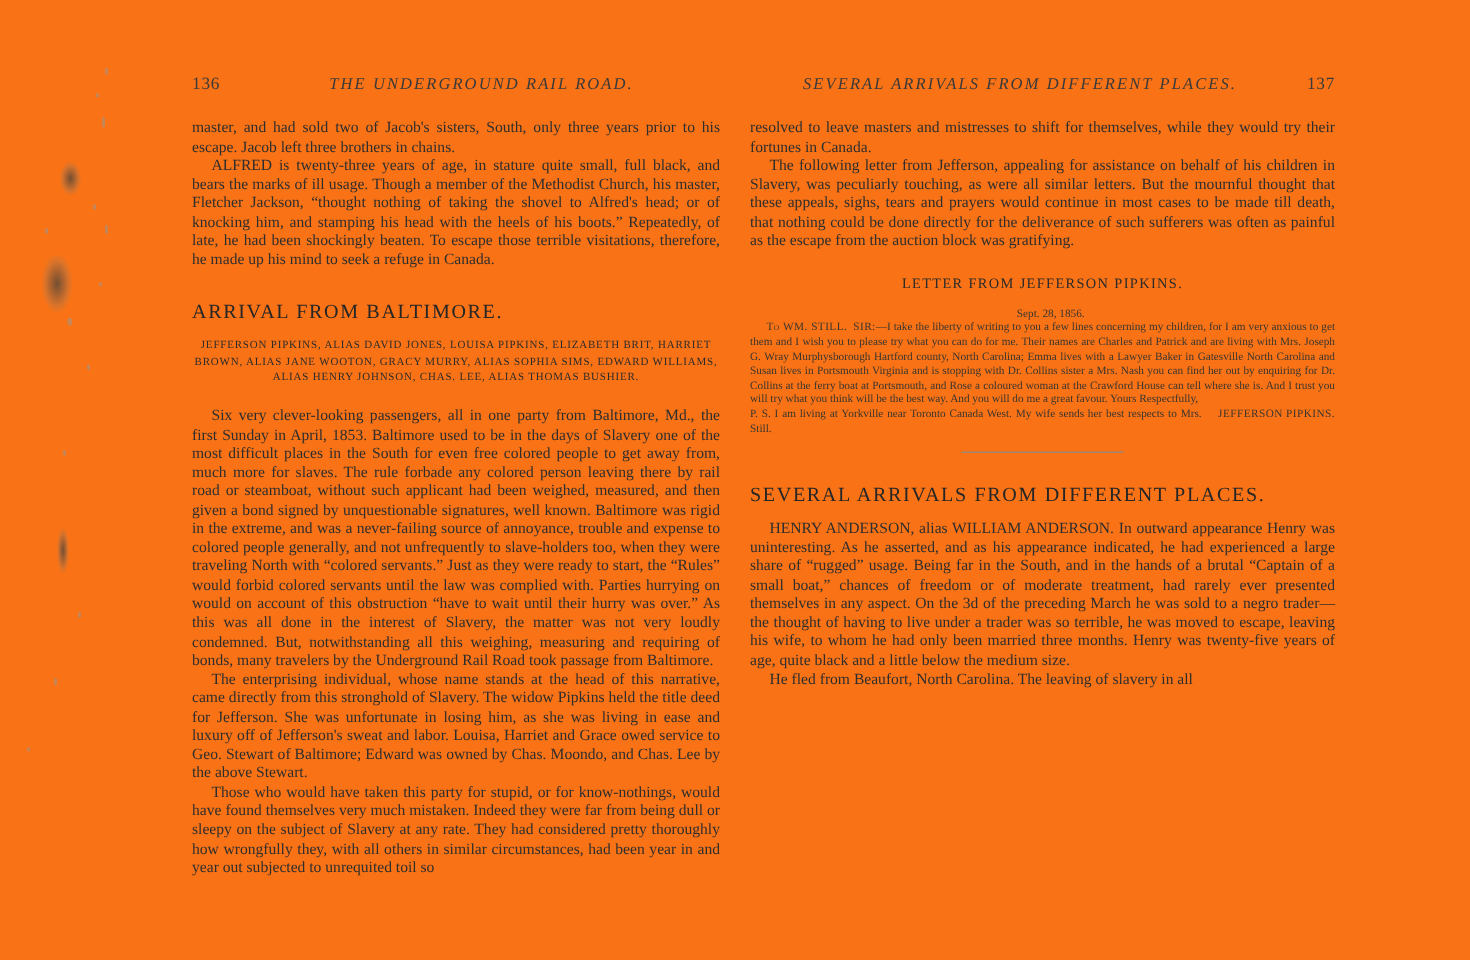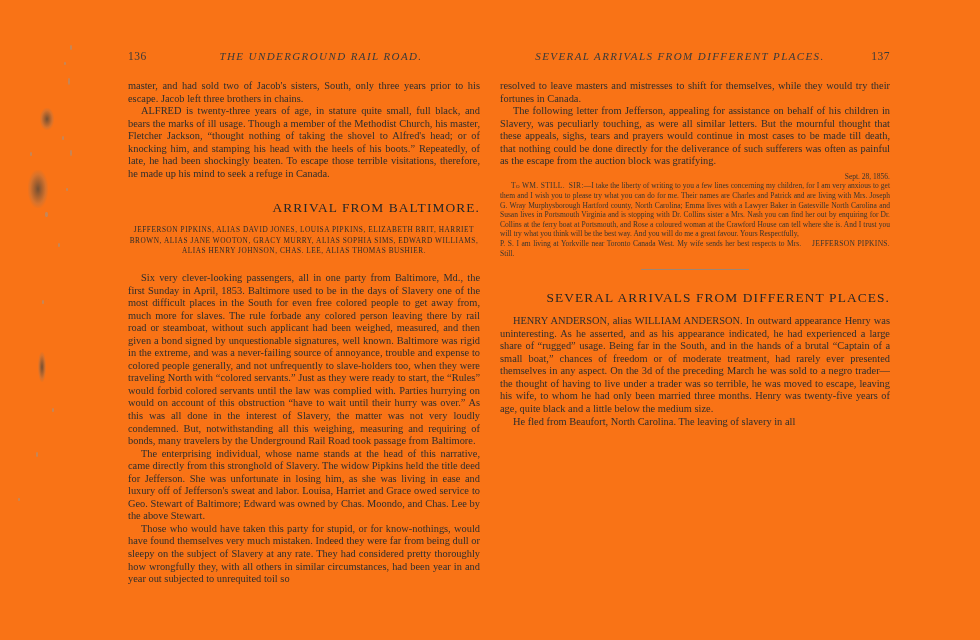--- a/index.html
+++ b/index.html
@@ -85,21 +85,21 @@
   .col p {
     margin: 0;
     text-indent: 13px;
     -webkit-hyphens: auto;
     hyphens: auto;
   }
   .col p.noindent { text-indent: 0; }
 
   
   .sec-head {
-    text-align: right;
+    text-align: left;
     font-size: 13.4px;
     letter-spacing: 1.1px;
     margin: 20px 0 9px 0;
     color: #262626;
     white-space: nowrap;
     font-family: Liberation Serif, serif;
   }
   .sec-head-sm {
     text-align: center;
     font-size: 9.6px;
@@ -120,21 +120,21 @@
   .letter {
     font-size: 7.5px;
     line-height: 9.6px;
     text-align: justify;
     color: #39352f;
     margin-top: 4px;
   }
   .letter p { margin: 0; text-indent: 11px; }
   .letter p.noindent { text-indent: 0; }
   .letter-date {
-    text-align: right;
+    text-align: center;
     text-indent: 0;
     margin-bottom: 1px;
   }
   .sig { float: right; }
 
   .rule {
     width: 108px;
     height: 1px;
     background: #8e8a84;
     margin: 11px auto 0 auto;
@@ -193,20 +193,21 @@
     <div class="running-head">
       <span class="folio">137</span>
       <div class="head-title">SEVERAL ARRIVALS FROM DIFFERENT PLACES.</div>
     </div>
 
     <div class="col">
       <p class="noindent">resolved to leave masters and mistresses to shift for themselves, while they would try their fortunes in Canada.</p>
       <p>The following letter from Jefferson, appealing for assistance on behalf of his children in Slavery, was peculiarly touching, as were all similar letters.  But the mournful thought that these appeals, sighs, tears and prayers would continue in most cases to be made till death, that nothing could be done directly for the deliverance of such sufferers was often as painful as the escape from the auction block was gratifying.</p>
     </div>
 
+    <div class="sec-head-sm">LETTER FROM JEFFERSON PIPKINS.</div>
 
     <div class="letter">
       <p class="letter-date">Sept. 28, 1856.</p>
       <p><span class="sc">To WM. STILL.</span>&nbsp;&nbsp;<span class="sc">SIR:</span><span>—I take the liberty of writing to you a few lines concerning my children, for I am very anxious to get them and I wish you to please try what you can do for me.  Their names are Charles and Patrick and are living with Mrs. Joseph G. Wray Murphysborough Hartford county, North Carolina; Emma lives with a Lawyer Baker in Gatesville North Carolina and Susan lives in Portsmouth Virginia and is stopping with Dr. Collins sister a Mrs. Nash you can find her out by enquiring for Dr. Collins at the ferry boat at Portsmouth, and Rose a coloured woman at the Crawford House can tell where she is.  And I trust you will try what you think will be the best way.  And you will do me a great favour.  Yours Respectfully,</span>&nbsp;&nbsp;&nbsp;&nbsp;&nbsp;&nbsp;<span class="sc sig">JEFFERSON PIPKINS.</span></p>
       <p class="noindent">P. S. I am living at Yorkville near Toronto Canada West.  My wife sends her best respects to Mrs. Still.</p>
     </div>
 
     <div class="rule"></div>
 
     <div class="sec-head">SEVERAL ARRIVALS FROM DIFFERENT PLACES.</div>

